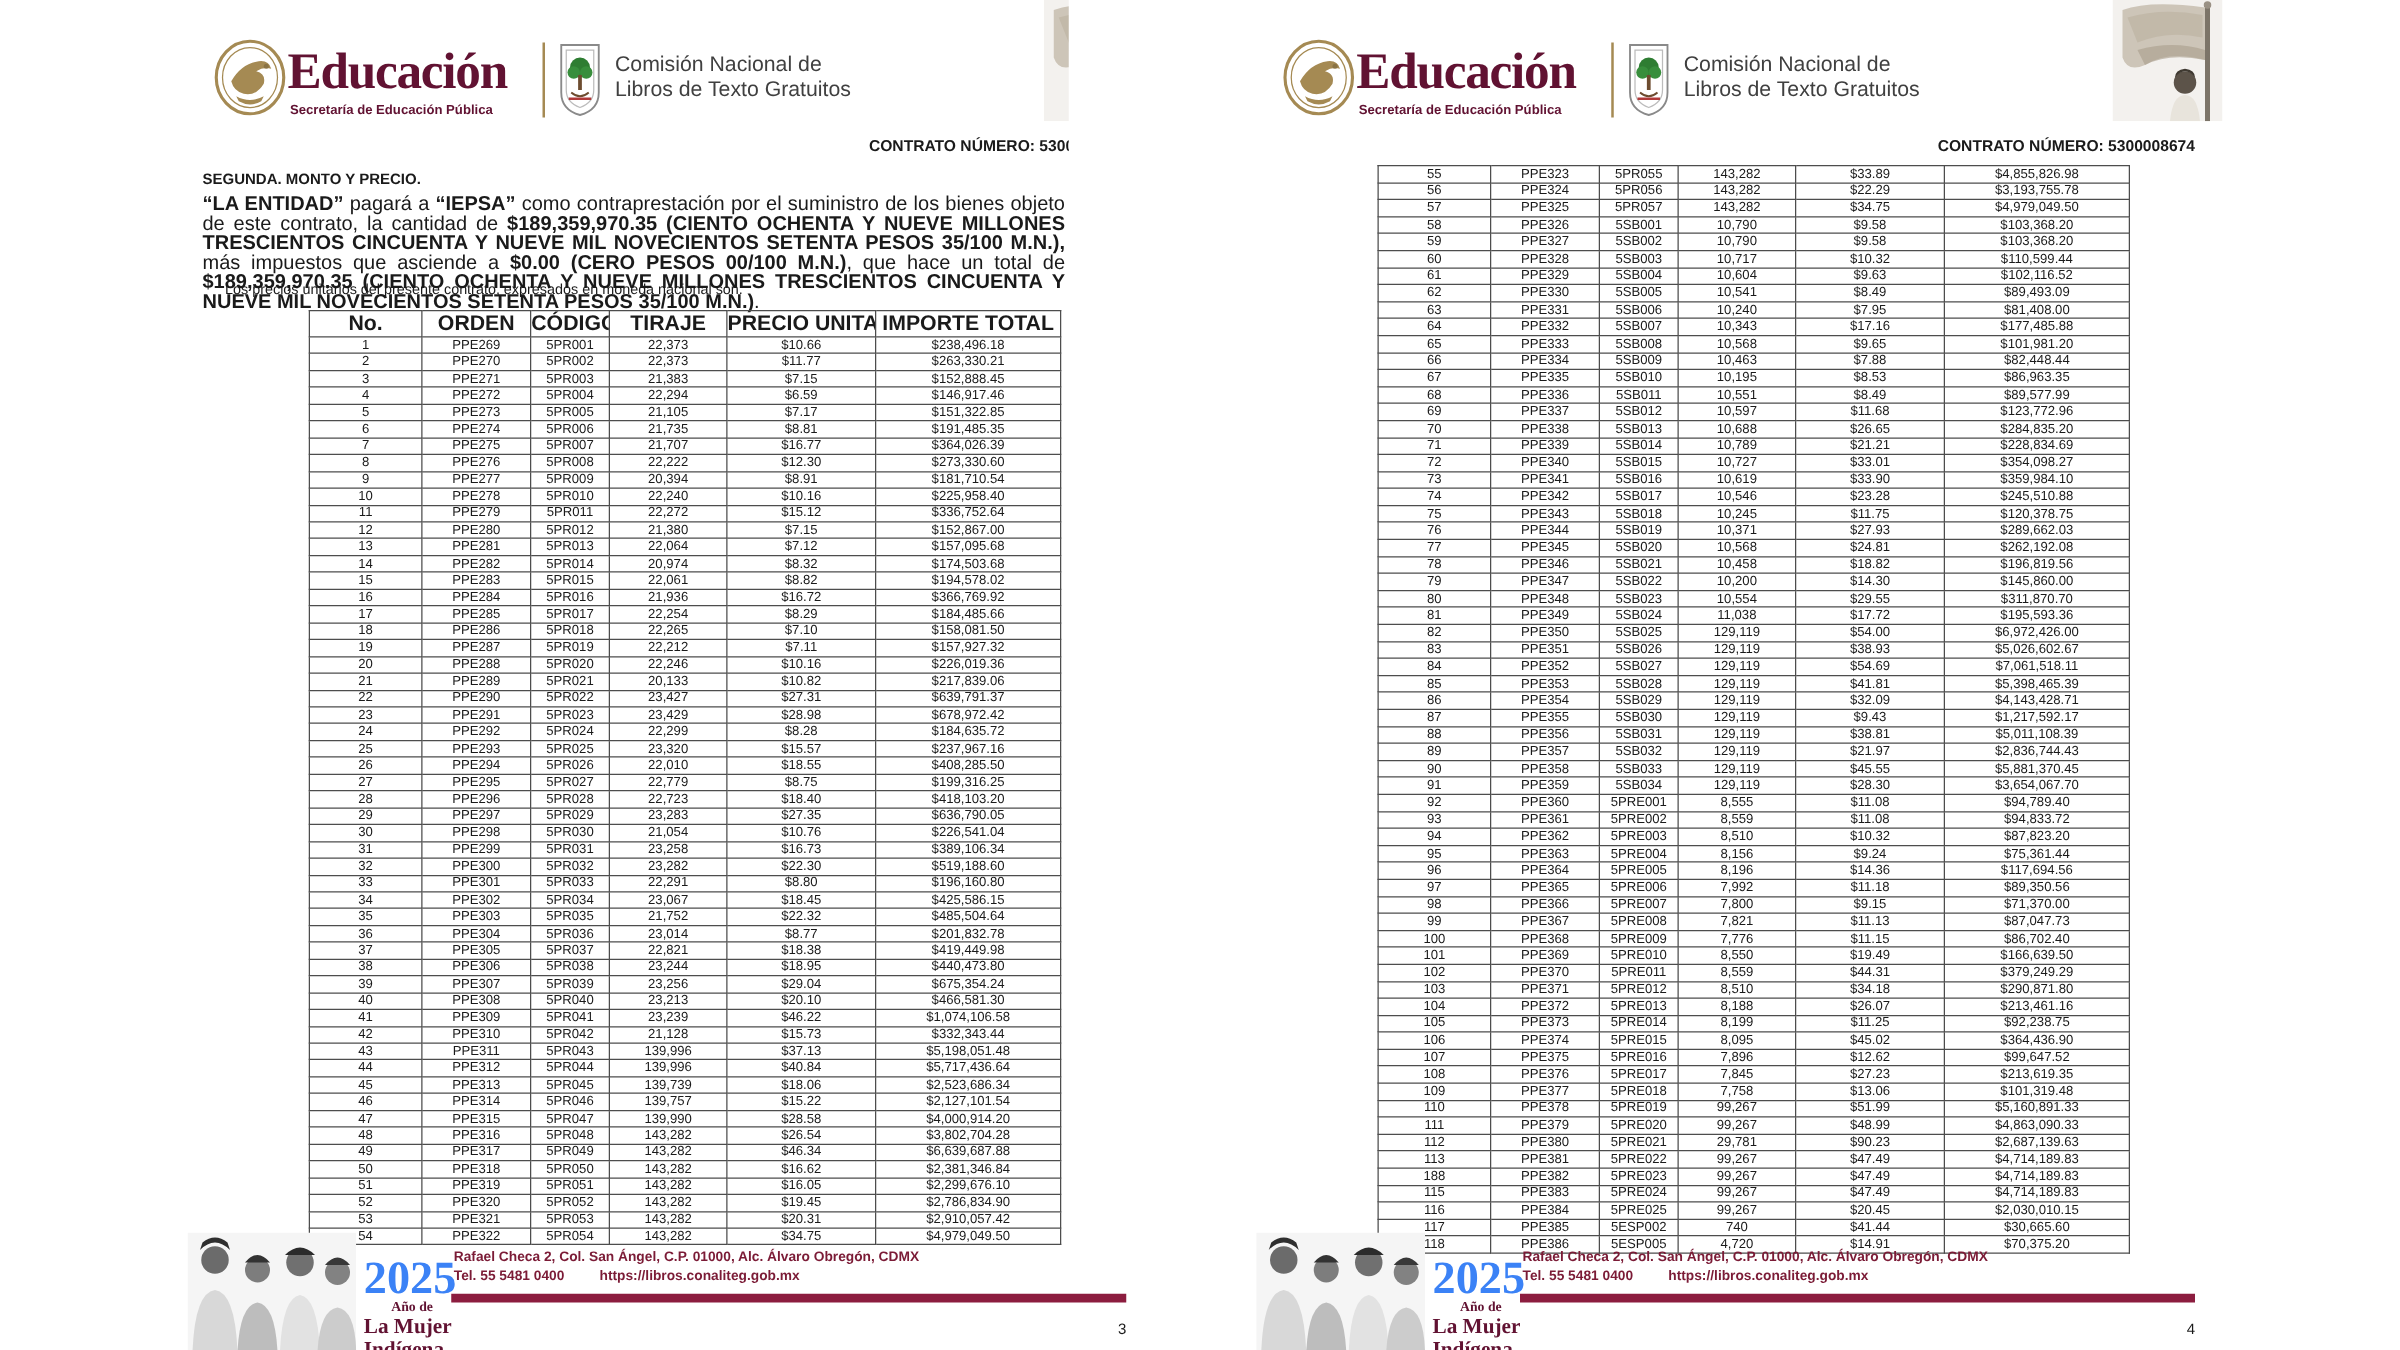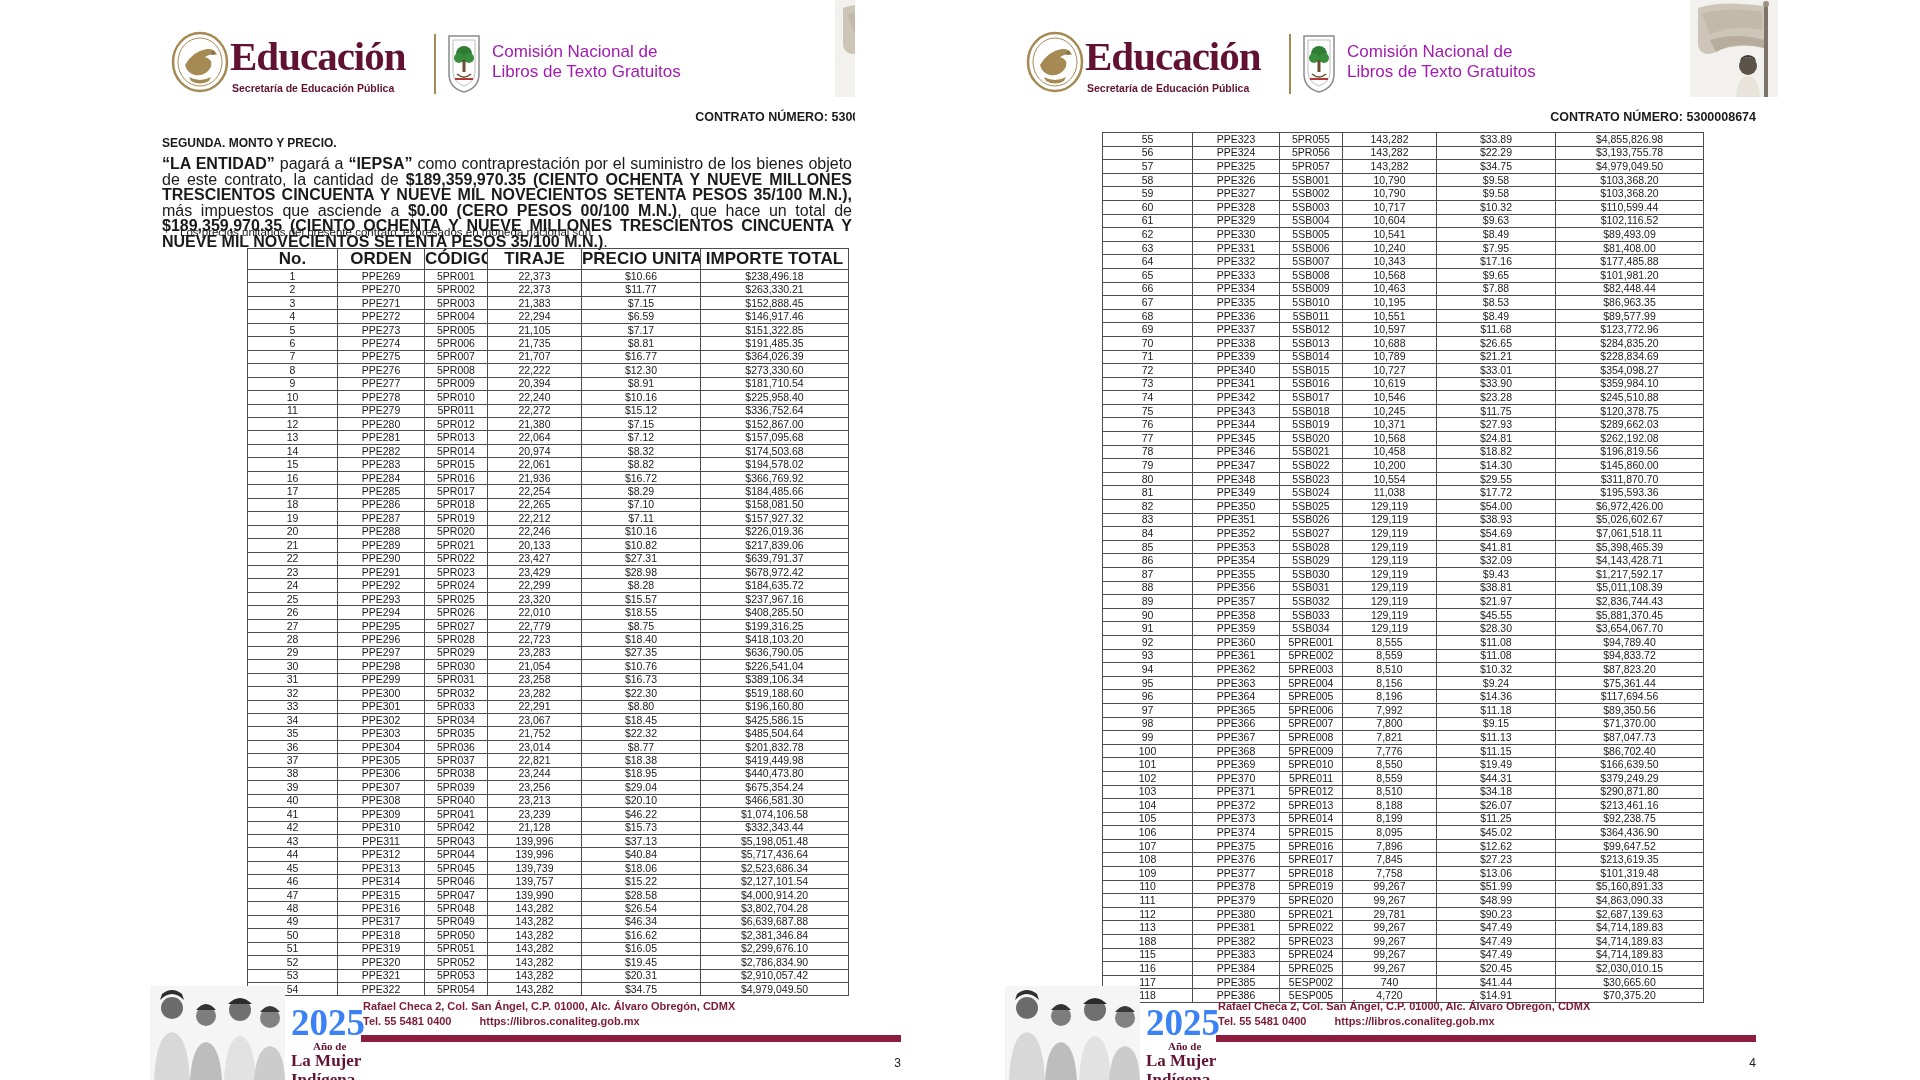--- a/index.html
+++ b/index.html
@@ -5,21 +5,21 @@
   html,body{margin:0;padding:0;background:#e8e8e8;}
   .canvas{position:relative;width:1920px;height:1080px;background:#ffffff;overflow:hidden;
           font-family:"Liberation Sans", sans-serif;color:#1a1a1a;}
   .page{position:absolute;top:0;width:960px;height:944px;background:#fff;}
   .abs{position:absolute;}
 
   
   .brand{font-family:"Liberation Serif", serif;font-weight:bold;color:#611232;font-size:41px;letter-spacing:-1px;line-height:1;}
   .brand-sub{font-weight:bold;color:#611232;font-size:10.5px;}
   .logo-divider{width:2px;height:60px;background:#A58A53;}
-  .org-name{font-size:17px;line-height:20px;color:#a21caf;}
+  .org-name{font-size:17px;line-height:20px;color:#404040;}
   .contract{font-weight:bold;font-size:12.5px;text-align:right;}
 
   
   .section-heading{font-weight:bold;font-size:12px;}
   .para{font-size:16px;line-height:15.5px;text-align:justify;}
   .para b{font-weight:bold;}
   .intro{font-size:11.5px;margin-left:18px;}
 
   
   table.price{border-collapse:collapse;table-layout:fixed;width:601px;}

